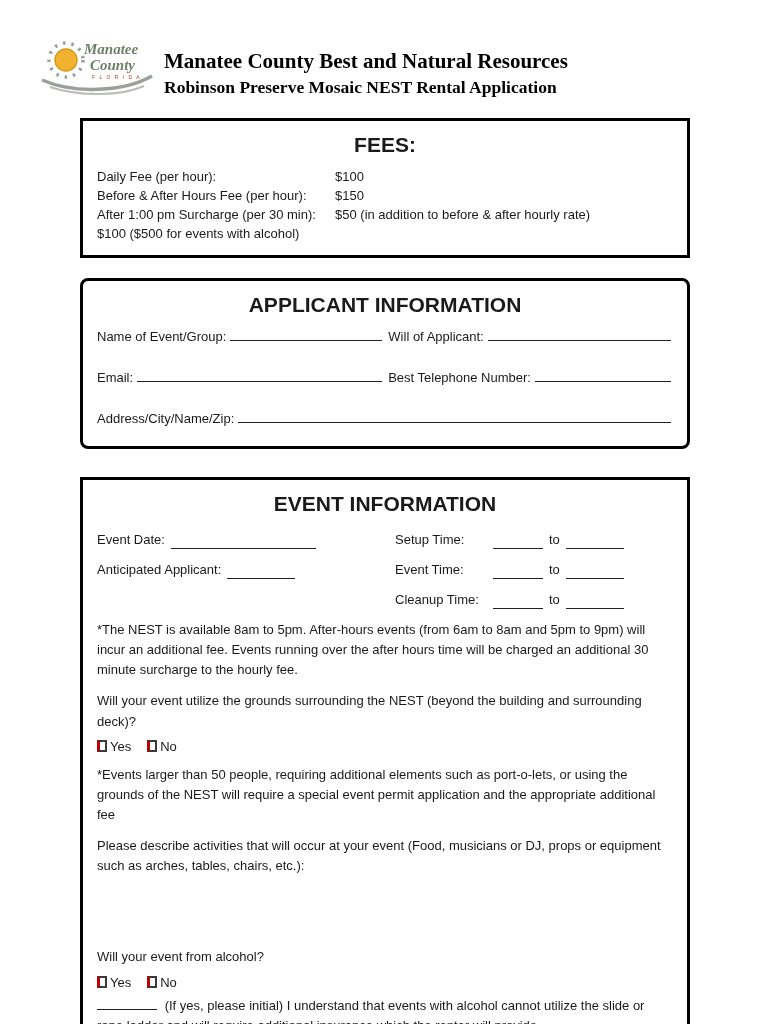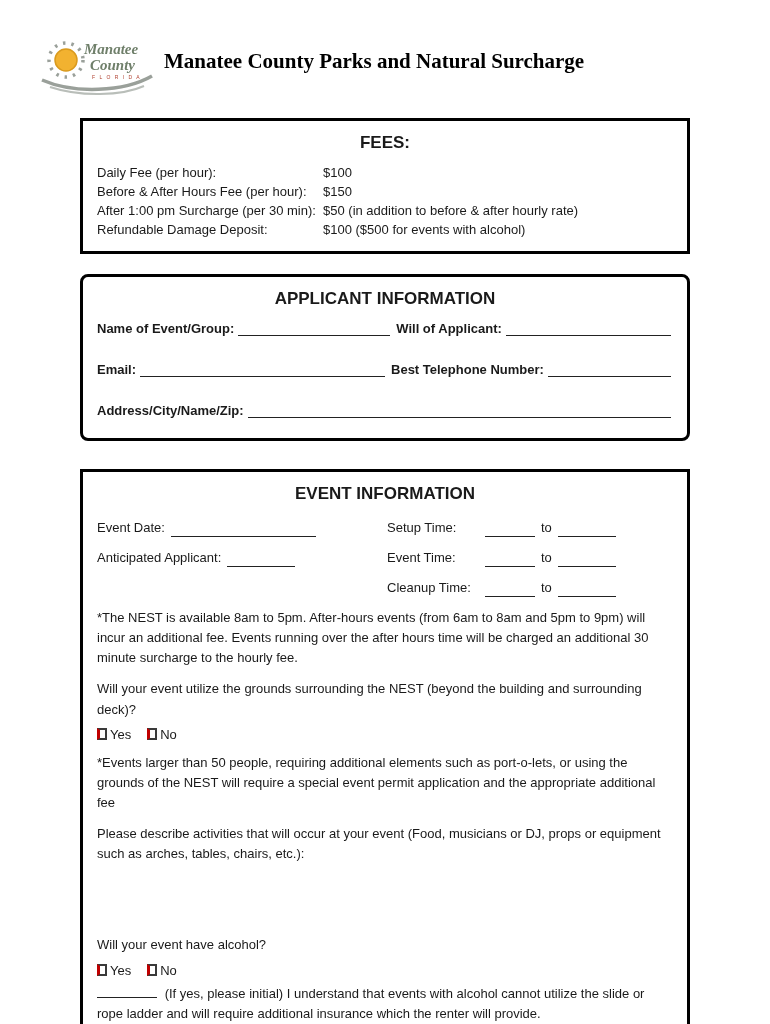--- a/index.html
+++ b/index.html
@@ -18,39 +18,39 @@
     font-family:"Liberation Serif", serif; font-size:21px; font-weight:bold;
     color:#000; line-height:1.25;
   }
   .titles h2 {
     font-family:"Liberation Serif", serif; font-size:17.5px; font-weight:bold;
     color:#000; line-height:1.3; margin-top:2px;
   }
 
   
   .box { border:3px solid #000; padding:8px 12px 12px 12px; background:#fff; }
-  .box-heading { font-size:17px; font-weight:bold; text-align:center; margin:4px 0 10px 0; }
+  .box-heading { font-size:21px; font-weight:bold; text-align:center; margin:4px 0 10px 0; }
 
   .fees-box { margin-top:4px; }
-  .fee-row { display:flex; font-size:13px; line-height:19px; padding-left:2px; }
+  .fee-row { display:flex; font-size:13px; line-height:19px; padding-left:2px;gap:12px; }
   .fee-label { width:226px; flex:0 0 226px; }
   .fee-value { flex:1; }
 
   .applicant-box { margin-top:20px;border-radius:8px; }
   .event-box { margin-top:28px; padding-bottom:14px; }
 
-  .form-line { display:flex; align-items:center; font-size:13px; line-height:19px; margin:0 2px 22px 2px;font-weight:bold; }
+  .form-line { display:flex; align-items:flex-start; font-size:13px; line-height:19px; margin:0 2px 22px 2px; }
   .form-line:last-child { margin-bottom:6px; }
   .form-line .lbl { white-space:nowrap; margin-right:4px; }
 
   .blank { display:inline-block; border-bottom:1.4px solid #222; height:14px; }
   .blank.grow { flex:1; margin-right:2px; }
 
   
-  .event-grid { display:flex; margin:2px 2px 0 2px; font-size:13px; }
+  .event-grid { display:flex; margin:2px 2px 0 2px; font-size:13px;gap:8px; }
   .eg-left  { flex:0 0 290px; }
   .eg-right { flex:1; }
   .eg-row { display:flex; align-items:flex-end; margin-bottom:11px; line-height:19px; }
   .eg-row .lbl { white-space:nowrap; margin-right:6px; }
   .eg-row .time-lbl { width:92px; flex:0 0 92px; }
   .eg-row .to-word { margin:0 6px; }
 
   .para { font-size:13px; line-height:1.55; margin:9px 2px 0 2px; }
   .question { margin-top:11px; }
 
@@ -85,40 +85,40 @@
 
         <text x="48" y="20" class="logo-county-text" font-size="15" fill="#6f7f6a">Manatee</text>
         <text x="54" y="36" class="logo-county-text" font-size="15" fill="#6f7f6a">County</text>
         <text x="56" y="45" font-size="5" letter-spacing="1.5" fill="#b04030">F L O R I D A</text>
 
         <path d="M6,46 C38,60 88,58 116,42" fill="none" stroke="#9aa09a" stroke-width="3.5"></path>
         <path d="M14,53 C44,63 86,62 108,52" fill="none" stroke="#b9beb9" stroke-width="2"></path>
       </svg>
     </div>
     <div class="titles">
-      <h1>Manatee County Parks and Natural Surcharge</h1>
+      <h1>Manatee County Best and Natural Resources</h1>
+      <h2>Robinson Preserve Mosaic NEST Rental Application</h2>
     </div>
   </header>
 
   <section class="box fees-box">
     <h3 class="box-heading">FEES:</h3>
     <div class="fee-row">
       <span class="fee-label">Daily Fee (per hour):</span>
       <span class="fee-value">$100</span>
     </div>
     <div class="fee-row">
       <span class="fee-label">Before &amp; After Hours Fee (per hour):</span>
       <span class="fee-value">$150</span>
     </div>
     <div class="fee-row">
       <span class="fee-label">After 1:00 pm Surcharge (per 30 min):</span>
       <span class="fee-value">$50 (in addition to before &amp; after hourly rate)</span>
     </div>
     <div class="fee-row">
-      <span class="fee-label">Refundable Damage Deposit:</span>
       <span class="fee-value">$100 ($500 for events with alcohol)</span>
     </div>
   </section>
 
   <section class="box applicant-box">
     <h3 class="box-heading">APPLICANT INFORMATION</h3>
     <div class="form-line">
       <span class="lbl">Name of Event/Group:</span>
       <span class="blank" style="width:152px"></span>
       <span class="lbl" style="margin-left:6px">Will of Applicant:</span>
@@ -184,21 +184,21 @@
         <span class="cb"></span>
         <span>No</span>
       </label>
     </div>
 
     <p class="para question">*Events larger than 50 people, requiring additional elements such as port-o-lets, or using the grounds of the NEST will require a special event permit application and the appropriate additional fee</p>
 
     <p class="para question">Please describe activities that will occur at your event (Food, musicians or DJ, props or equipment such as arches, tables, chairs, etc.):</p>
     <div class="answer-area"></div>
 
-    <p class="para">Will your event have alcohol?</p>
+    <p class="para">Will your event from alcohol?</p>
     <div class="checkbox-row">
       <label class="cb-item">
         <span class="cb"></span>
         <span>Yes</span>
       </label>
       <label class="cb-item">
         <span class="cb"></span>
         <span>No</span>
       </label>
     </div>

